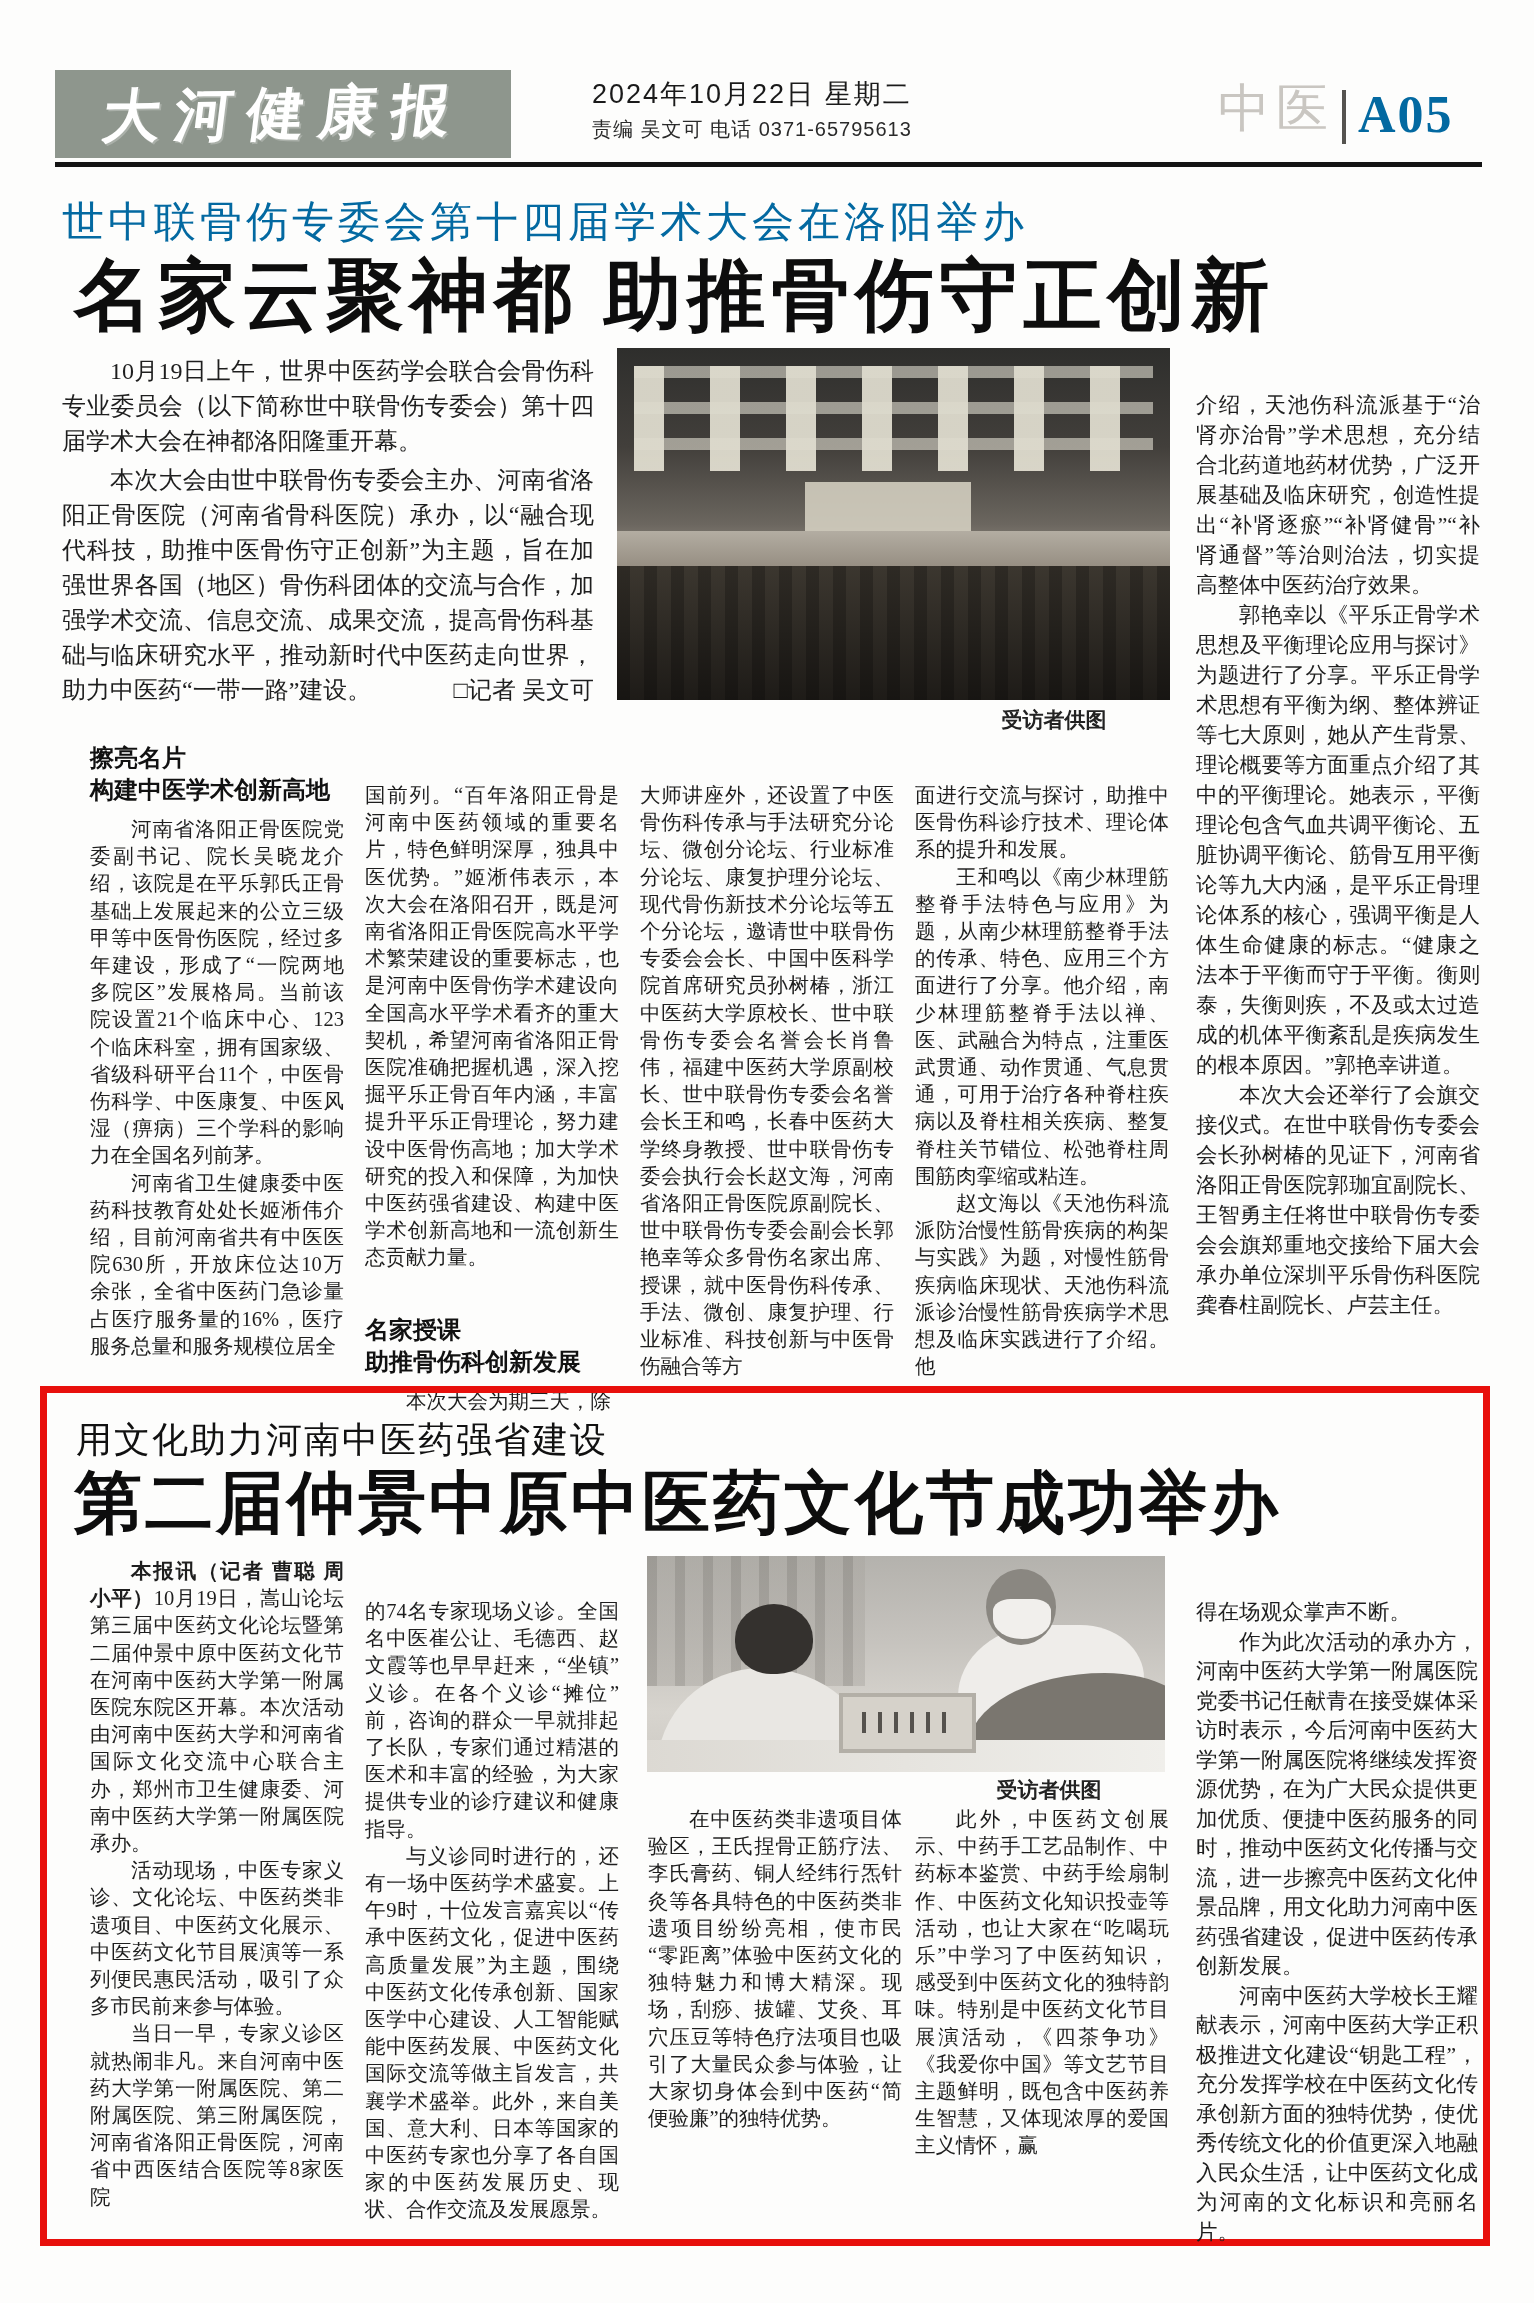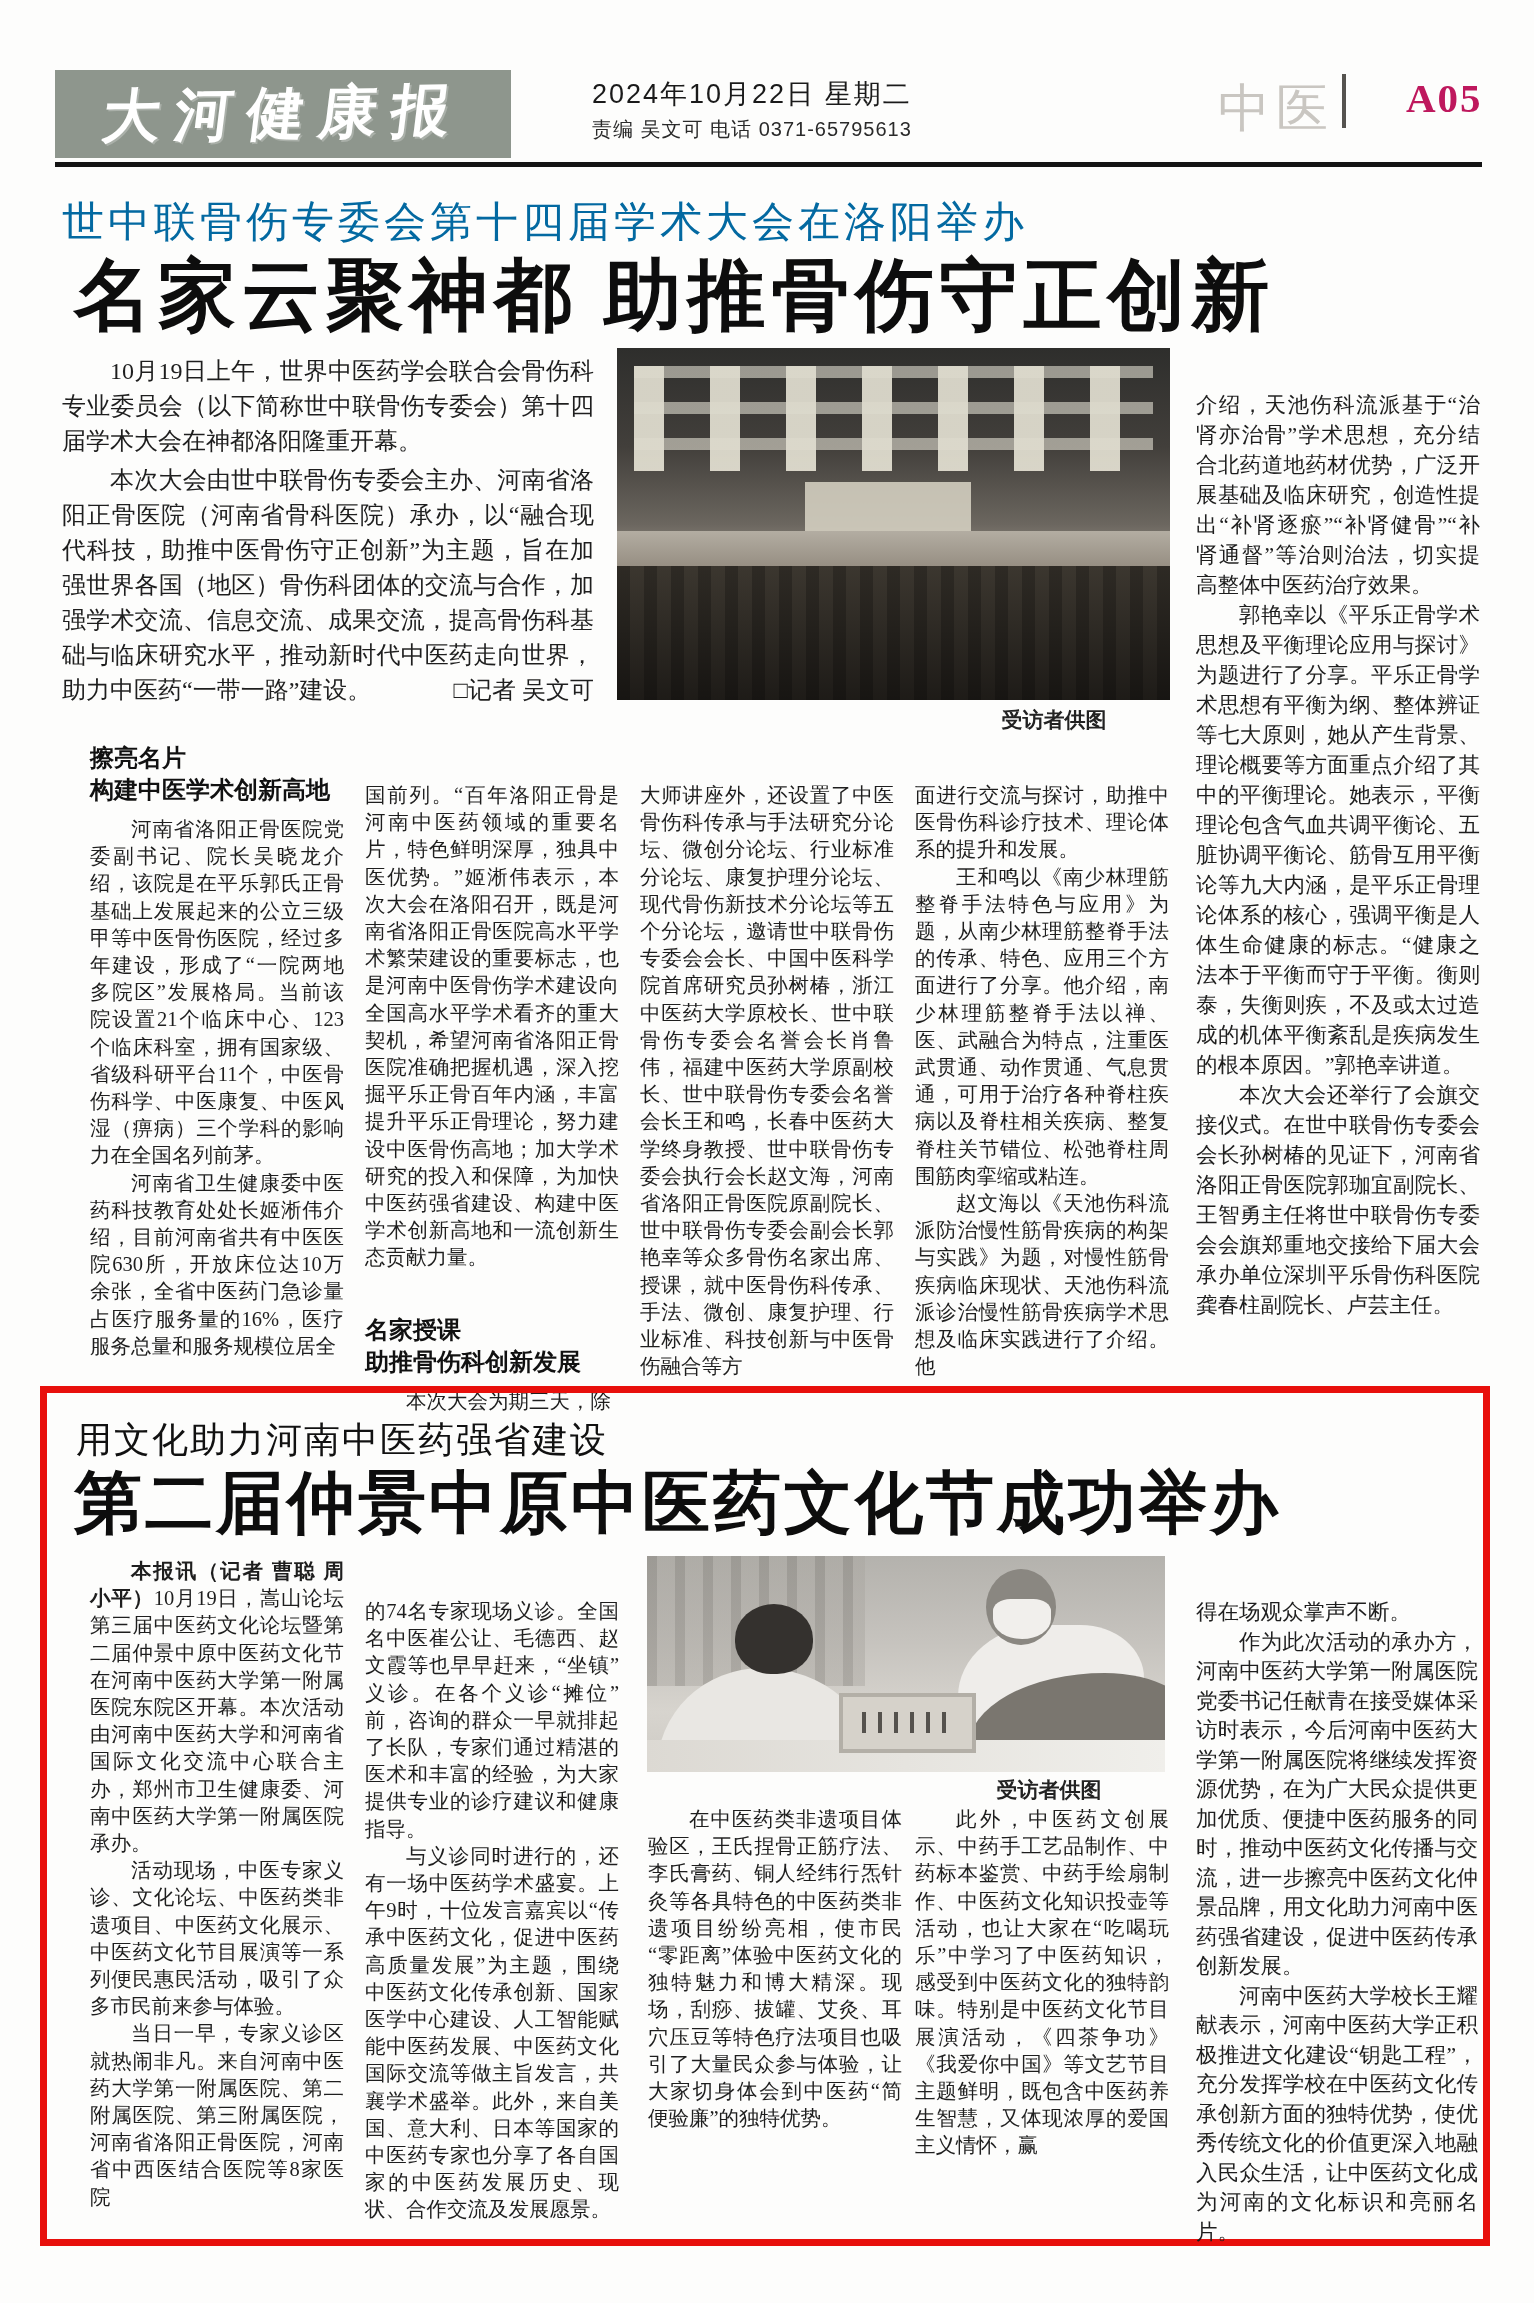--- a/index.html
+++ b/index.html
@@ -7,24 +7,24 @@
         font-family:"Liberation Serif","DejaVu Serif",serif;color:#1e1e1e;}
   
   .logo{position:absolute;left:55px;top:70px;width:456px;height:88px;background:#8e968d;
         display:flex;align-items:center;justify-content:center;}
   .logo span{color:#fff;font-size:58px;font-weight:bold;letter-spacing:14px;
         font-family:"Liberation Serif",serif;transform:skewX(-8deg) rotate(-1deg);text-shadow:2px 2px 0 rgba(255,255,255,.25);}
   .date-line{position:absolute;left:592px;top:76px;font-size:27px;color:#1a1a1a;
         font-family:"Liberation Sans","DejaVu Sans",sans-serif;letter-spacing:2px;}
   .editor-line{position:absolute;left:592px;top:116px;font-size:20px;color:#2a2a2a;
         font-family:Liberation Sans, sans-serif;letter-spacing:1px;}
-  .section-block{position:absolute;left:1218px;top:74px;display:flex;align-items:flex-start;}
+  .section-block{position:absolute;left:1218px;top:74px;display:flex;align-items:flex-end;}
   .section-block .sec{font-size:52px;color:#c9c6c1;letter-spacing:6px;font-family:"Liberation Sans",sans-serif;}
   .section-block .bar{width:4px;height:54px;background:#55534f;margin:0 12px 0 8px;}
-  .section-block .pageno{font-size:41px;color:#be185d;font-family:"Liberation Serif",serif;font-weight:bold;letter-spacing:2px;margin-left:48px;}
+  .section-block .pageno{font-size:52px;color:#0369a1;font-family:"Liberation Serif",serif;font-weight:bold;letter-spacing:2px;}
   .header-rule{position:absolute;left:55px;top:162px;width:1427px;height:5px;background:#141414;}
   
   .a1-kicker{position:absolute;left:62px;top:194px;font-size:42px;letter-spacing:4px;color:#0369a1;
         font-family:"Liberation Sans","DejaVu Sans",sans-serif;}
   .a1-headline{position:absolute;left:74px;top:244px;font-size:78px;font-weight:bold;letter-spacing:6px;color:#0d0d0d;
         font-family:"Liberation Serif",serif;white-space:nowrap;}
   .lede{position:absolute;left:58px;top:350px;width:540px;font-size:24px;line-height:35px;text-align:justify;}
   .lede p{margin:4px;text-indent:2em;}
   .byline{float:right;text-indent:0;}
   .colA{position:absolute;width:254px;font-size:20.5px;line-height:27.2px;text-align:justify;}

